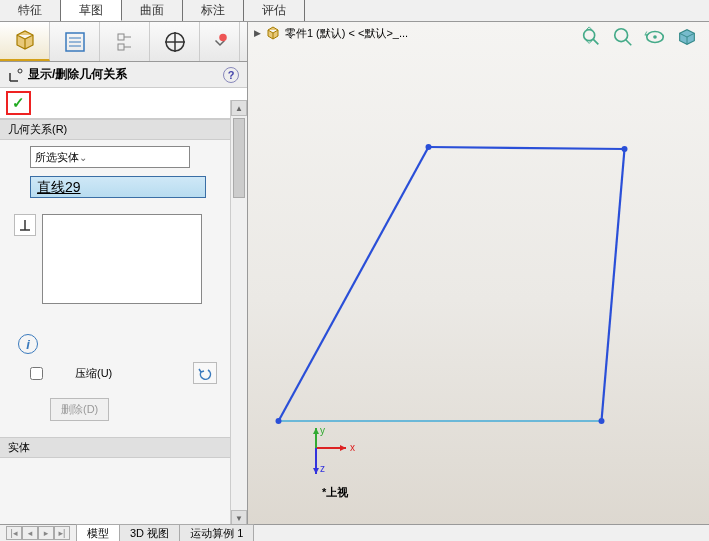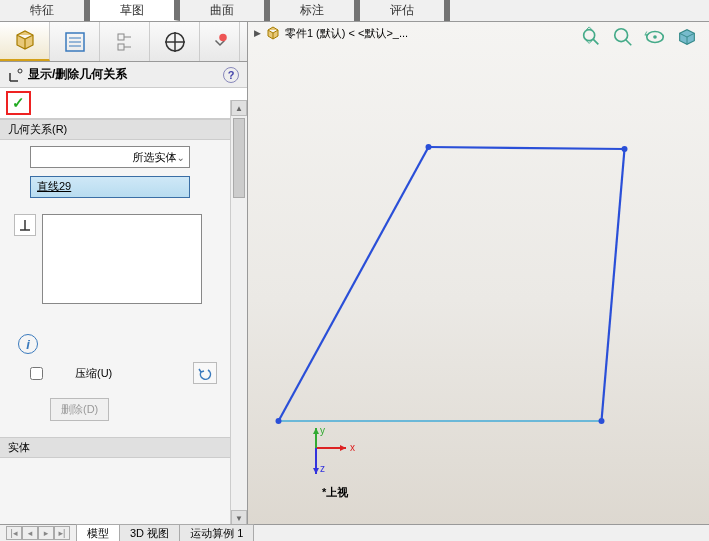--- a/index.html
+++ b/index.html
@@ -1,19 +1,19 @@
 <!DOCTYPE html>
 <html><head>
 <meta charset="utf-8">
 <style>
 * { margin: 0; padding: 0; box-sizing: border-box; font-family: "Microsoft YaHei", sans-serif; }
 body { width: 709px; height: 541px; overflow: hidden; background: #fff; position: relative; }
 
 .main-tabs { display: flex; height: 22px; border-bottom: 1px solid #999; background: #f0f0f0; }
-.main-tab { padding: 2px 30px; font-size: 12px; color: #333; cursor: pointer; border-right: 6px solid #737373; text-align: center; }
+.main-tab { padding: 2px 18px; font-size: 12px; color: #333; cursor: pointer; border-right: 1px solid #737373; text-align: center; }
 .main-tab.active { background: #fff; border-bottom: 1px solid #fff; }
 
 .content { display: flex; height: 504px; }
 
 .left-panel { width: 248px; border-right: 1px solid #999; background: #f5f5f5; display: flex; flex-direction: column; position: relative; }
 
 .prop-tabs { display: flex; height: 40px; background: linear-gradient(#fafafa,#e8e8e8); border-bottom: 1px solid #999; }
 .prop-tab { width: 50px; display: flex; align-items: center; justify-content: center; border-right: 1px solid #ccc; cursor: pointer; }
 .prop-tab.active { background: linear-gradient(#fff,#f0e8d0); border-bottom: 2px solid #d4a017; }
 .prop-tab svg { width: 24px; height: 24px; }
@@ -23,24 +23,24 @@
 
 .confirm-row { padding: 3px 6px; background: #fff; border-bottom: 1px solid #ccc; }
 .confirm-box { display: inline-block; border: 2px solid #e22; padding: 1px 4px; }
 .check-green { color: #2a2; font-size: 15px; font-weight: bold; }
 
 .section-head { background: #e0e0e0; padding: 2px 8px; font-size: 11px; border-top: 1px solid #ccc; border-bottom: 1px solid #ccc; display: flex; align-items: flex-start; }
 .section-head .arrow { margin-left: auto; font-size: 10px; }
 
 .section-body { padding: 6px 10px; background: #f5f5f5; }
 
-.select-box { width: 160px; height: 22px; border: 1px solid #888; background: #fff; font-size: 11px; padding: 0 4px; display: flex; align-items: center; justify-content: flex-end; margin-left: 20px; }
+.select-box { width: 160px; height: 22px; border: 1px solid #888; background: #fff; font-size: 11px; padding: 0 4px; display: flex; align-items: center; justify-content: flex-start; margin-left: 20px; }
 .select-box .v { font-size: 10px; color: #666; }
 
-.entity-list { margin-top: 8px; margin-left: 20px; width: 160px; height: 22px; border: 1px solid #3a6ea5; background: linear-gradient(#cfe8f7,#b8dcf0); padding: 2px 6px; font-size: 11px; text-decoration: underline; }
+.entity-list { margin-top: 8px; margin-left: 20px; width: 176px; height: 22px; border: 1px solid #3a6ea5; background: linear-gradient(#cfe8f7,#b8dcf0); padding: 2px 6px; font-size: 14px; text-decoration: underline; }
 
 .rel-row { display: flex; margin-top: 16px; }
 .rel-icon { width: 22px; height: 22px; border: 1px solid #bbb; background: #fff; margin-left: 4px; display: flex; align-items: center; justify-content: center; }
 .rel-icon svg { width: 14px; height: 14px; }
 .rel-box { width: 160px; height: 90px; border: 1px solid #888; background: #fff; margin-left: 6px; }
 
 .info-icon { margin: 30px 0 0 8px; width: 20px; height: 20px; border: 1.5px solid #3a7abd; border-radius: 50%; display: flex; align-items: center; justify-content: center; color: #3a7abd; font-style: italic; font-weight: bold; font-size: 13px; cursor: pointer; }
 
 .suppress-row { display: flex; align-items: center; padding: 8px 20px; gap: 28px; }
 .suppress-row input { margin-right: 4px; }

